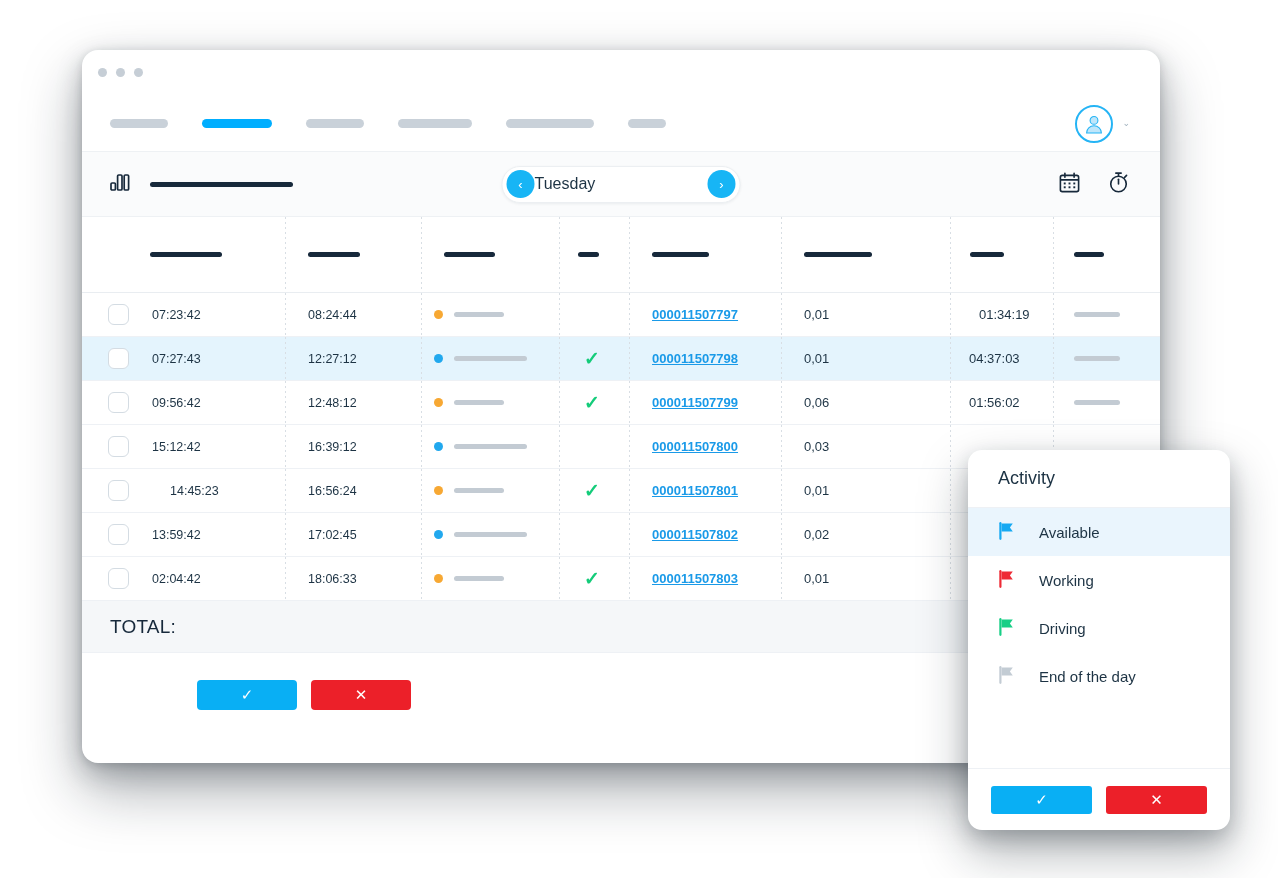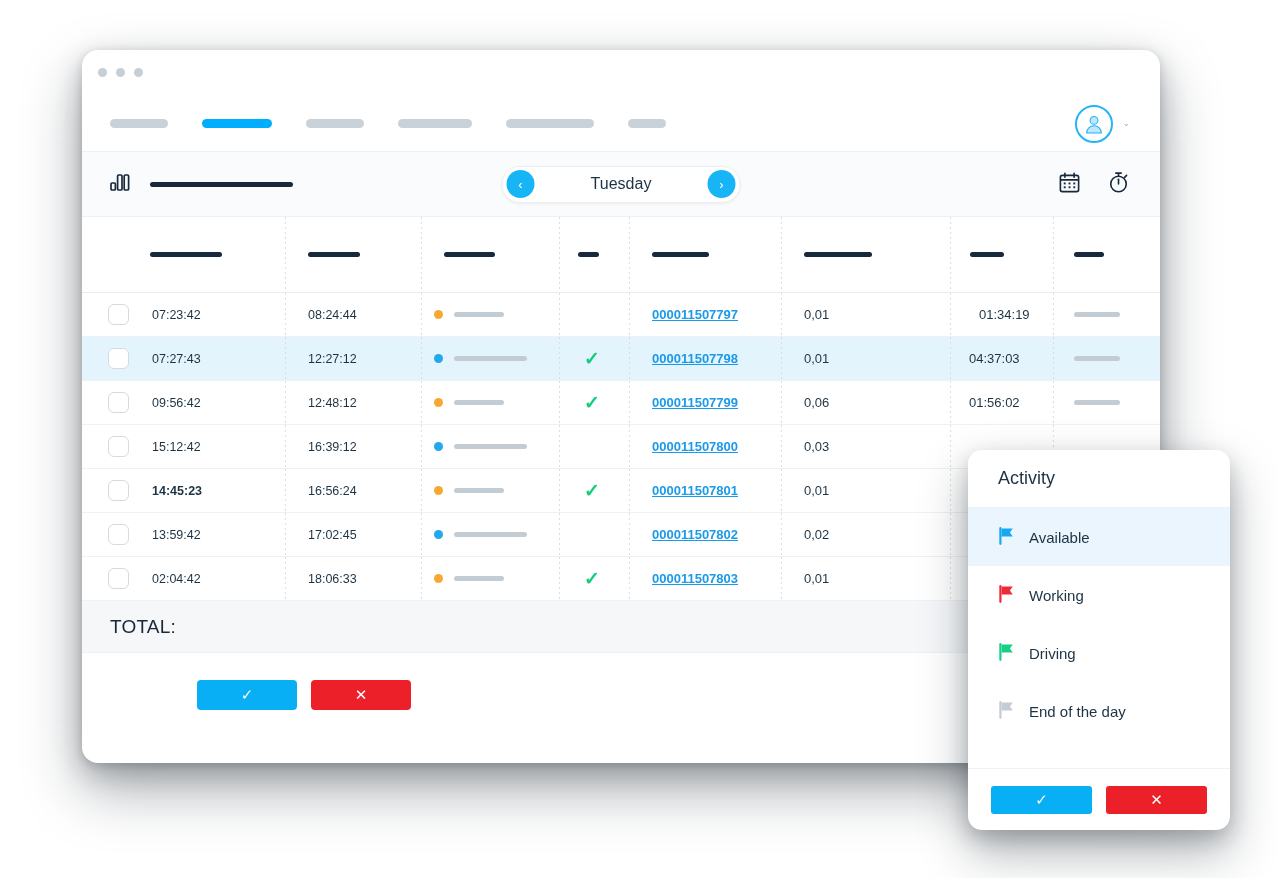--- a/index.html
+++ b/index.html
@@ -81,21 +81,21 @@
     box-shadow: 0 1px 3px rgba(20,40,60,0.07);
   }
   .daybtn {
     width: 28px; height: 28px; border-radius: 50%;
     background: #17b5f5; color: #fff;
     display: flex; align-items: center; justify-content: center;
     font-size: 13px; border: none; cursor: pointer;
     font-family: "Liberation Sans", sans-serif;
   }
   .dayname {
-    flex: 1; text-align: center;
+    flex: 1; text-align: left;
     color: #1d3344; font-size: 16px;
   }
   .tb-right {
     position: absolute; right: 30px;
     display: flex; align-items: center; gap: 26px;
   }
 
   
   .table { position: relative; }
   .thead {
@@ -183,22 +183,22 @@
     display: flex; flex-direction: column;
   }
   .panel-head {
     height: 58px; display: flex; align-items: center;
     padding-left: 30px;
     border-bottom: 1px solid #eef1f5;
   }
   .panel-head span { font-size: 18px; color: #1d3344; }
   .panel-list { flex: 1; }
   .pitem {
-    height: 58px; display: flex; align-items: center;
-    gap: 14px; padding-left: 30px; cursor: pointer;
+    height: 48px; display: flex; align-items: center;
+    gap: 24px; padding-left: 30px; cursor: pointer;
   }
   .pitem.active { background: #eaf5fd; }
   .pitem span { font-size: 15px; color: #1d3344; }
   .panel-foot {
     height: 62px; display: flex; align-items: center;
     justify-content: center; gap: 14px;
     border-top: 1px solid #eef1f5;
   }
   .panel-foot .btn { width: 101px; height: 28px; border-radius: 3px; }
 </style>
@@ -411,21 +411,21 @@
             </div>
             <div class="cell" style="width: 169px;">
               <div class="num" style="margin-left: 22px;">0,03</div>
             </div>
             <div class="cell" style="width: 103px;"></div>
             <div class="cell" style="width: 106px;"></div>
           </div>
           <div class="row">
             <div class="cell" style="width: 204px;">
               <div class="cb" style="margin-left: 26px;"></div>
-              <div class="tm" style="margin-left: 23px; font-weight: bold;">14:45:23</div>
+              <div class="tm" style="margin-left: 41px;">14:45:23</div>
             </div>
             <div class="cell" style="width: 136px;">
               <div class="tm" style="margin-left: 22px;">16:56:24</div>
             </div>
             <div class="cell" style="width: 138px;">
               <div class="statdot" style="background: rgb(247, 168, 51); margin-left: 12px;"></div>
               <div class="statbar" style="width: 50px; margin-left: 11px;"></div>
             </div>
             <div class="cell" style="width: 70px;">
               <div class="check" style="margin-left: 24px;">✓</div>

